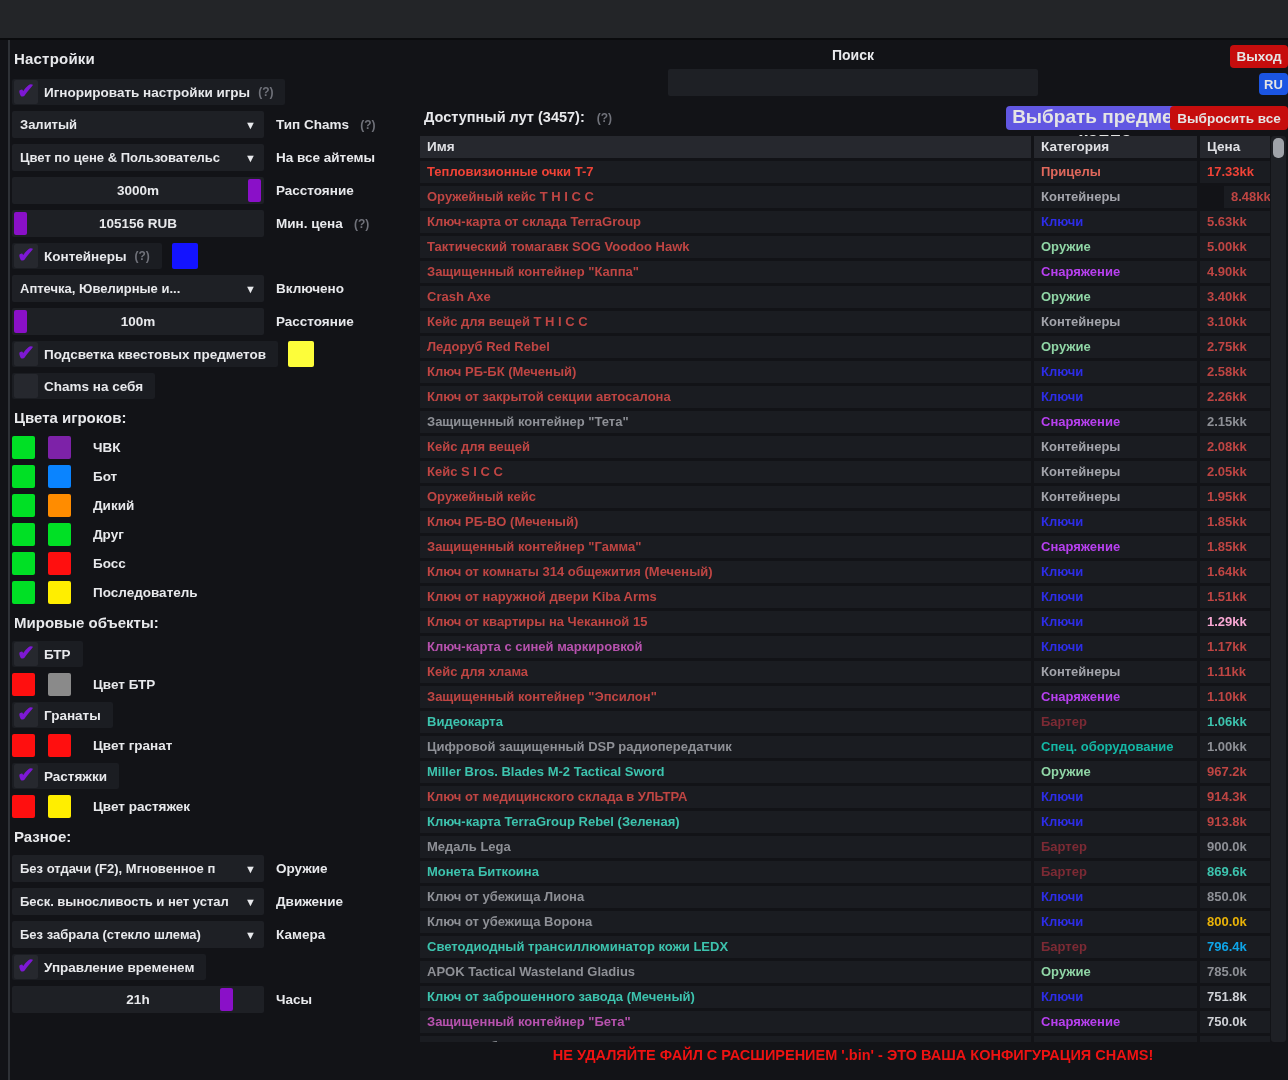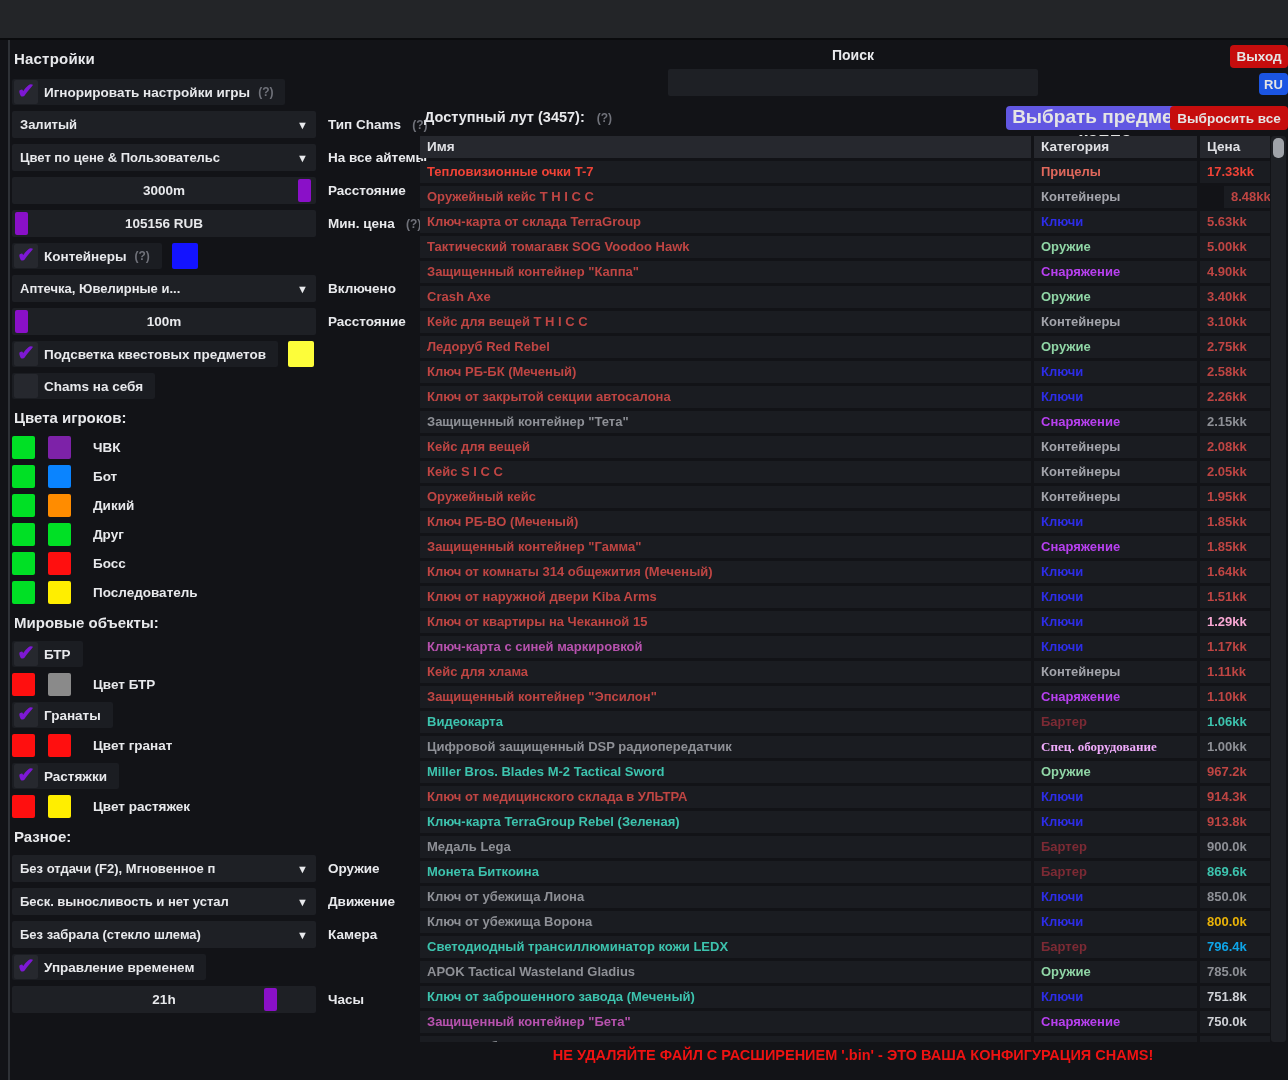--- a/index.html
+++ b/index.html
@@ -20,21 +20,21 @@
   .s-title { font-size:15px; margin:2px 0 12px 2px; letter-spacing:.2px; }
   .s-section { font-size:15px; margin:10px 0 10px 2px; }
   .s-row { display:flex; align-items:center; margin-bottom:6px; }
   .cb-wrap { display:inline-flex; align-items:center; background:#1b1d22;
     border-radius:2px; height:26px; padding-right:12px; }
   .cb { display:inline-block; width:24px; height:24px; margin:1px 6px 1px 2px;
     background:#26282e; border-radius:2px; color:#7d18d4; font-size:21px;
     line-height:22px; text-align:center; overflow:visible; }
   .cb-label { font-size:13.5px; }
   .hint { color:#70727a; font-size:12px; margin-left:8px; }
-  .dd, .slider { position:relative; width:304px; height:27px; background:#1e2025;
+  .dd, .slider { position:relative; width:252px; height:27px; background:#1e2025;
     border-radius:2px; flex:0 0 auto; }
   .dd { display:flex; align-items:center; justify-content:space-between; padding:0 8px; }
   .dd-text { font-size:13px; white-space:nowrap; overflow:hidden; max-width:222px; }
   .dd-arrow { font-size:11px; color:#e8e9ec; }
   .slider { text-align:center; }
   .sl-text { font-size:13.5px; line-height:27px; }
   .sl-handle { position:absolute; top:2px; width:13px; height:23px;
     background:#8a10c8; border-radius:2px; }
   .rlabel { font-size:13.5px; margin-left:12px; white-space:nowrap; }
   .swatch { display:inline-block; width:23px; height:23px; border-radius:2px;
@@ -375,21 +375,21 @@
       <div class="cell" style="color: rgb(184, 64, 240);">Снаряжение</div>
       <div class="cell" style="color: rgb(191, 69, 67);">1.10kk</div>
     </div>
     <div class="lrow tgrid">
       <div class="cell" style="color: rgb(61, 195, 174);">Видеокарта</div>
       <div class="cell" style="color: rgb(124, 42, 52);">Бартер</div>
       <div class="cell" style="color: rgb(61, 195, 174);">1.06kk</div>
     </div>
     <div class="lrow tgrid">
       <div class="cell" style="color: rgb(142, 144, 150);">Цифровой защищенный DSP радиопередатчик</div>
-      <div class="cell" style="color: #f0abfc; font-family: Liberation Serif, serif;">Спец. оборудование</div>
+      <div class="cell" style="color: #14b8a6;">Спец. оборудование</div>
       <div class="cell" style="color: rgb(142, 144, 150);">1.00kk</div>
     </div>
     <div class="lrow tgrid">
       <div class="cell" style="color: rgb(61, 195, 174);">Miller Bros. Blades M-2 Tactical Sword</div>
       <div class="cell" style="color: rgb(144, 214, 166);">Оружие</div>
       <div class="cell" style="color: rgb(191, 69, 67);">967.2k</div>
     </div>
     <div class="lrow tgrid">
       <div class="cell" style="color: rgb(191, 69, 67);">Ключ от медицинского склада в УЛЬТРА</div>
       <div class="cell" style="color: rgb(45, 45, 232);">Ключи</div>

